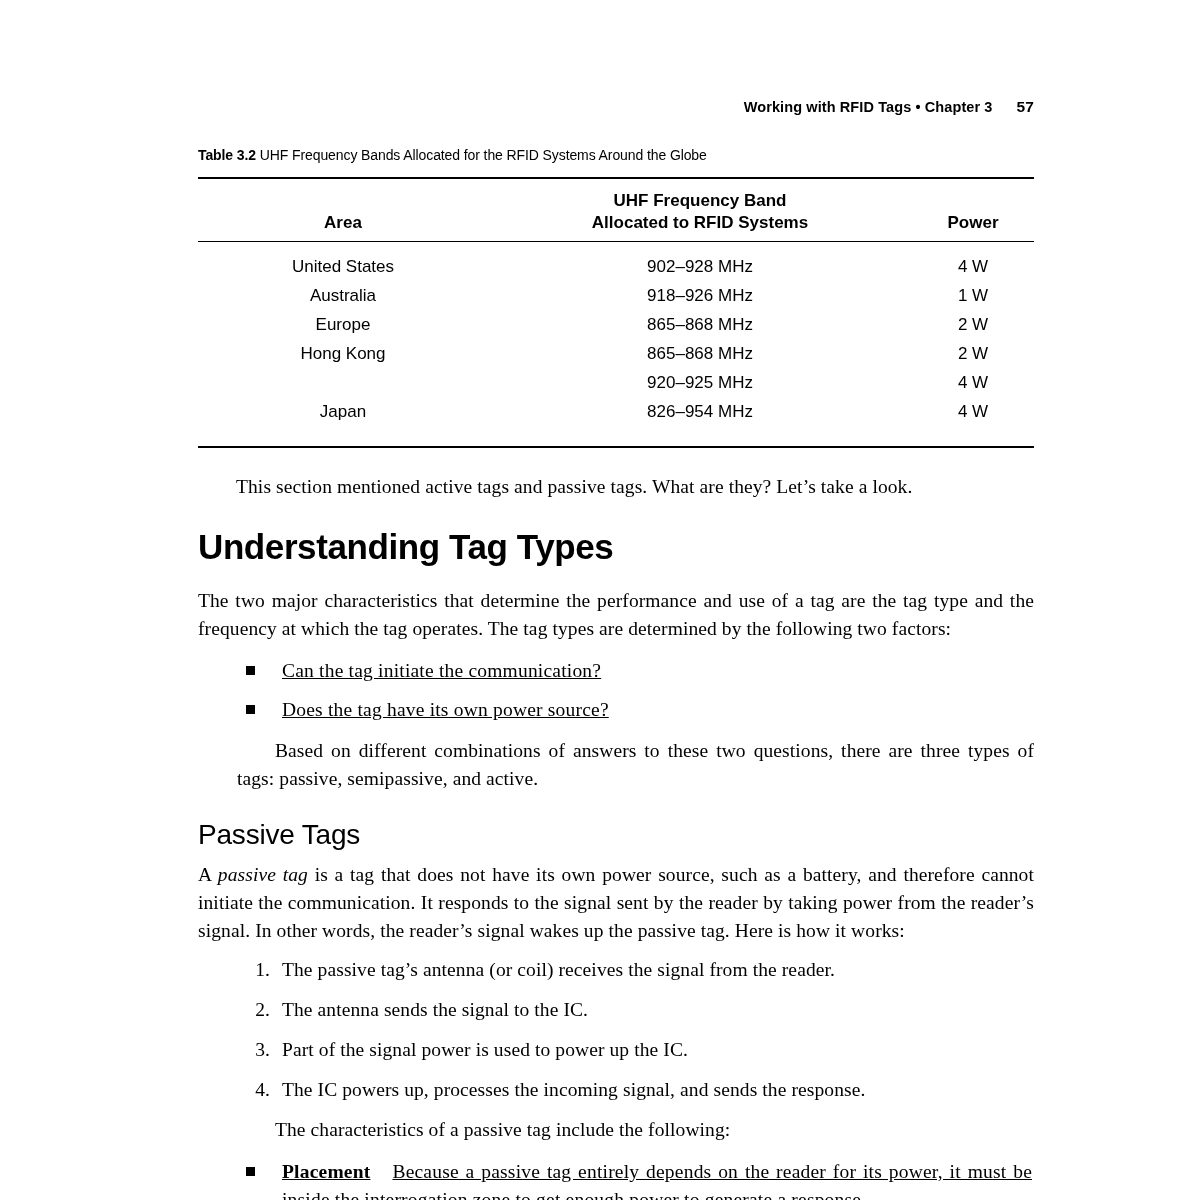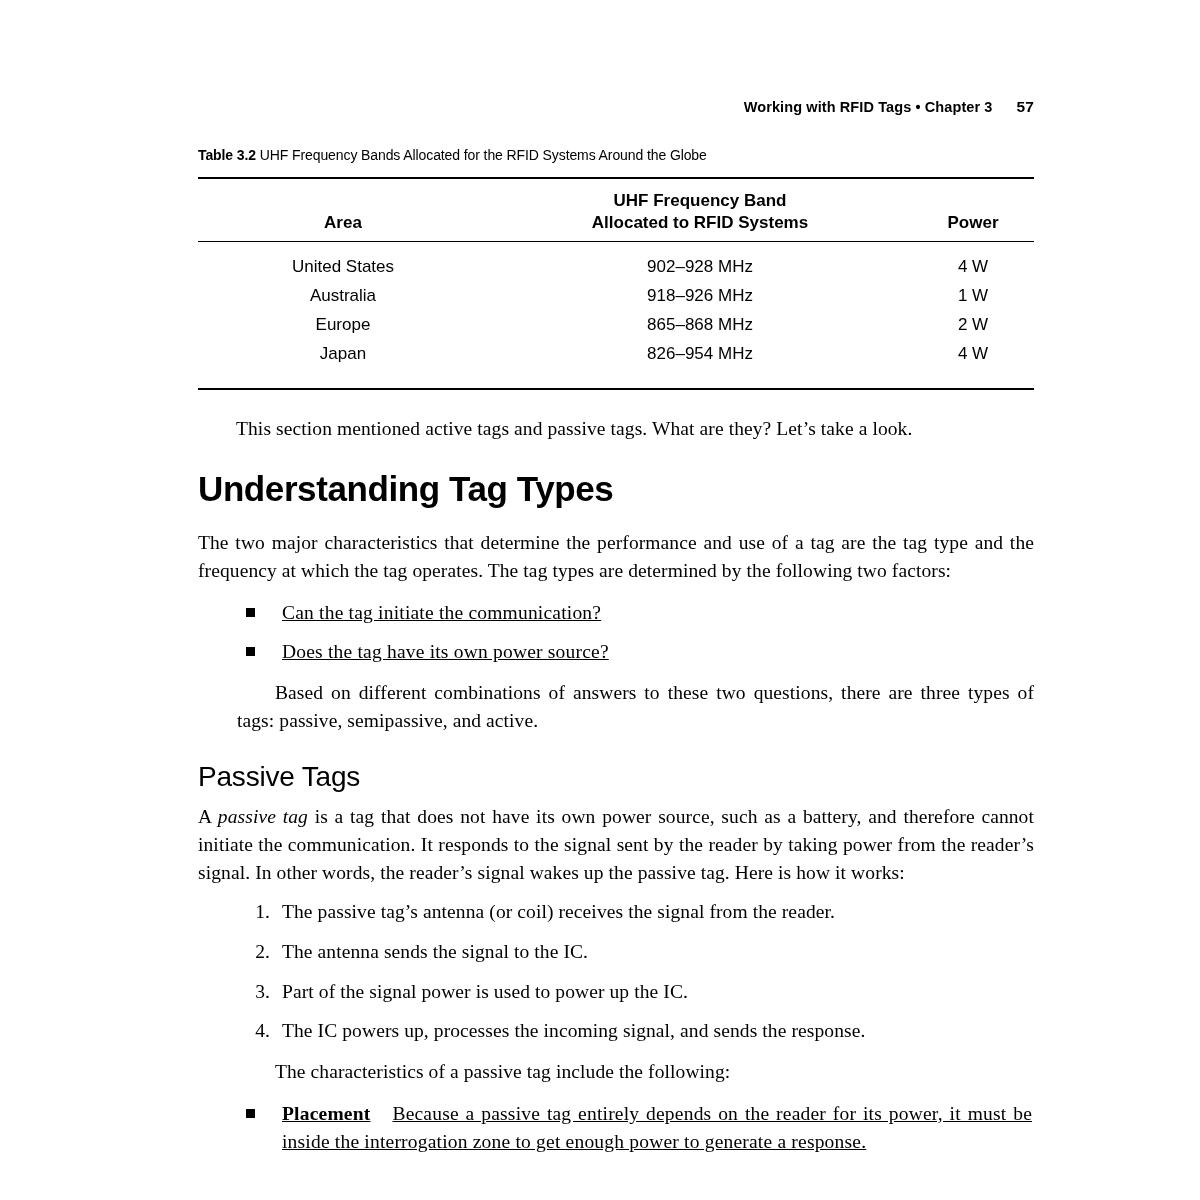--- a/index.html
+++ b/index.html
@@ -212,20 +212,30 @@
           <td>Australia</td>
           <td>918–926 MHz</td>
           <td>1 W</td>
         </tr>
         <tr>
           <td>Europe</td>
           <td>865–868 MHz</td>
           <td>2 W</td>
         </tr>
         <tr>
+          <td>Hong Kong</td>
+          <td>865–868 MHz</td>
+          <td>2 W</td>
+        </tr>
+        <tr>
+          <td></td>
+          <td>920–925 MHz</td>
+          <td>4 W</td>
+        </tr>
+        <tr>
           <td class="rule-bot">Japan</td>
           <td class="rule-bot">826–954 MHz</td>
           <td class="rule-bot">4 W</td>
         </tr>
       </tbody>
     </table>
 
     <p class="body intro-para">This section mentioned active tags and passive tags. What are they? Let’s take a look.</p>
 
     <h1 class="chapter-head">Understanding Tag Types</h1>

